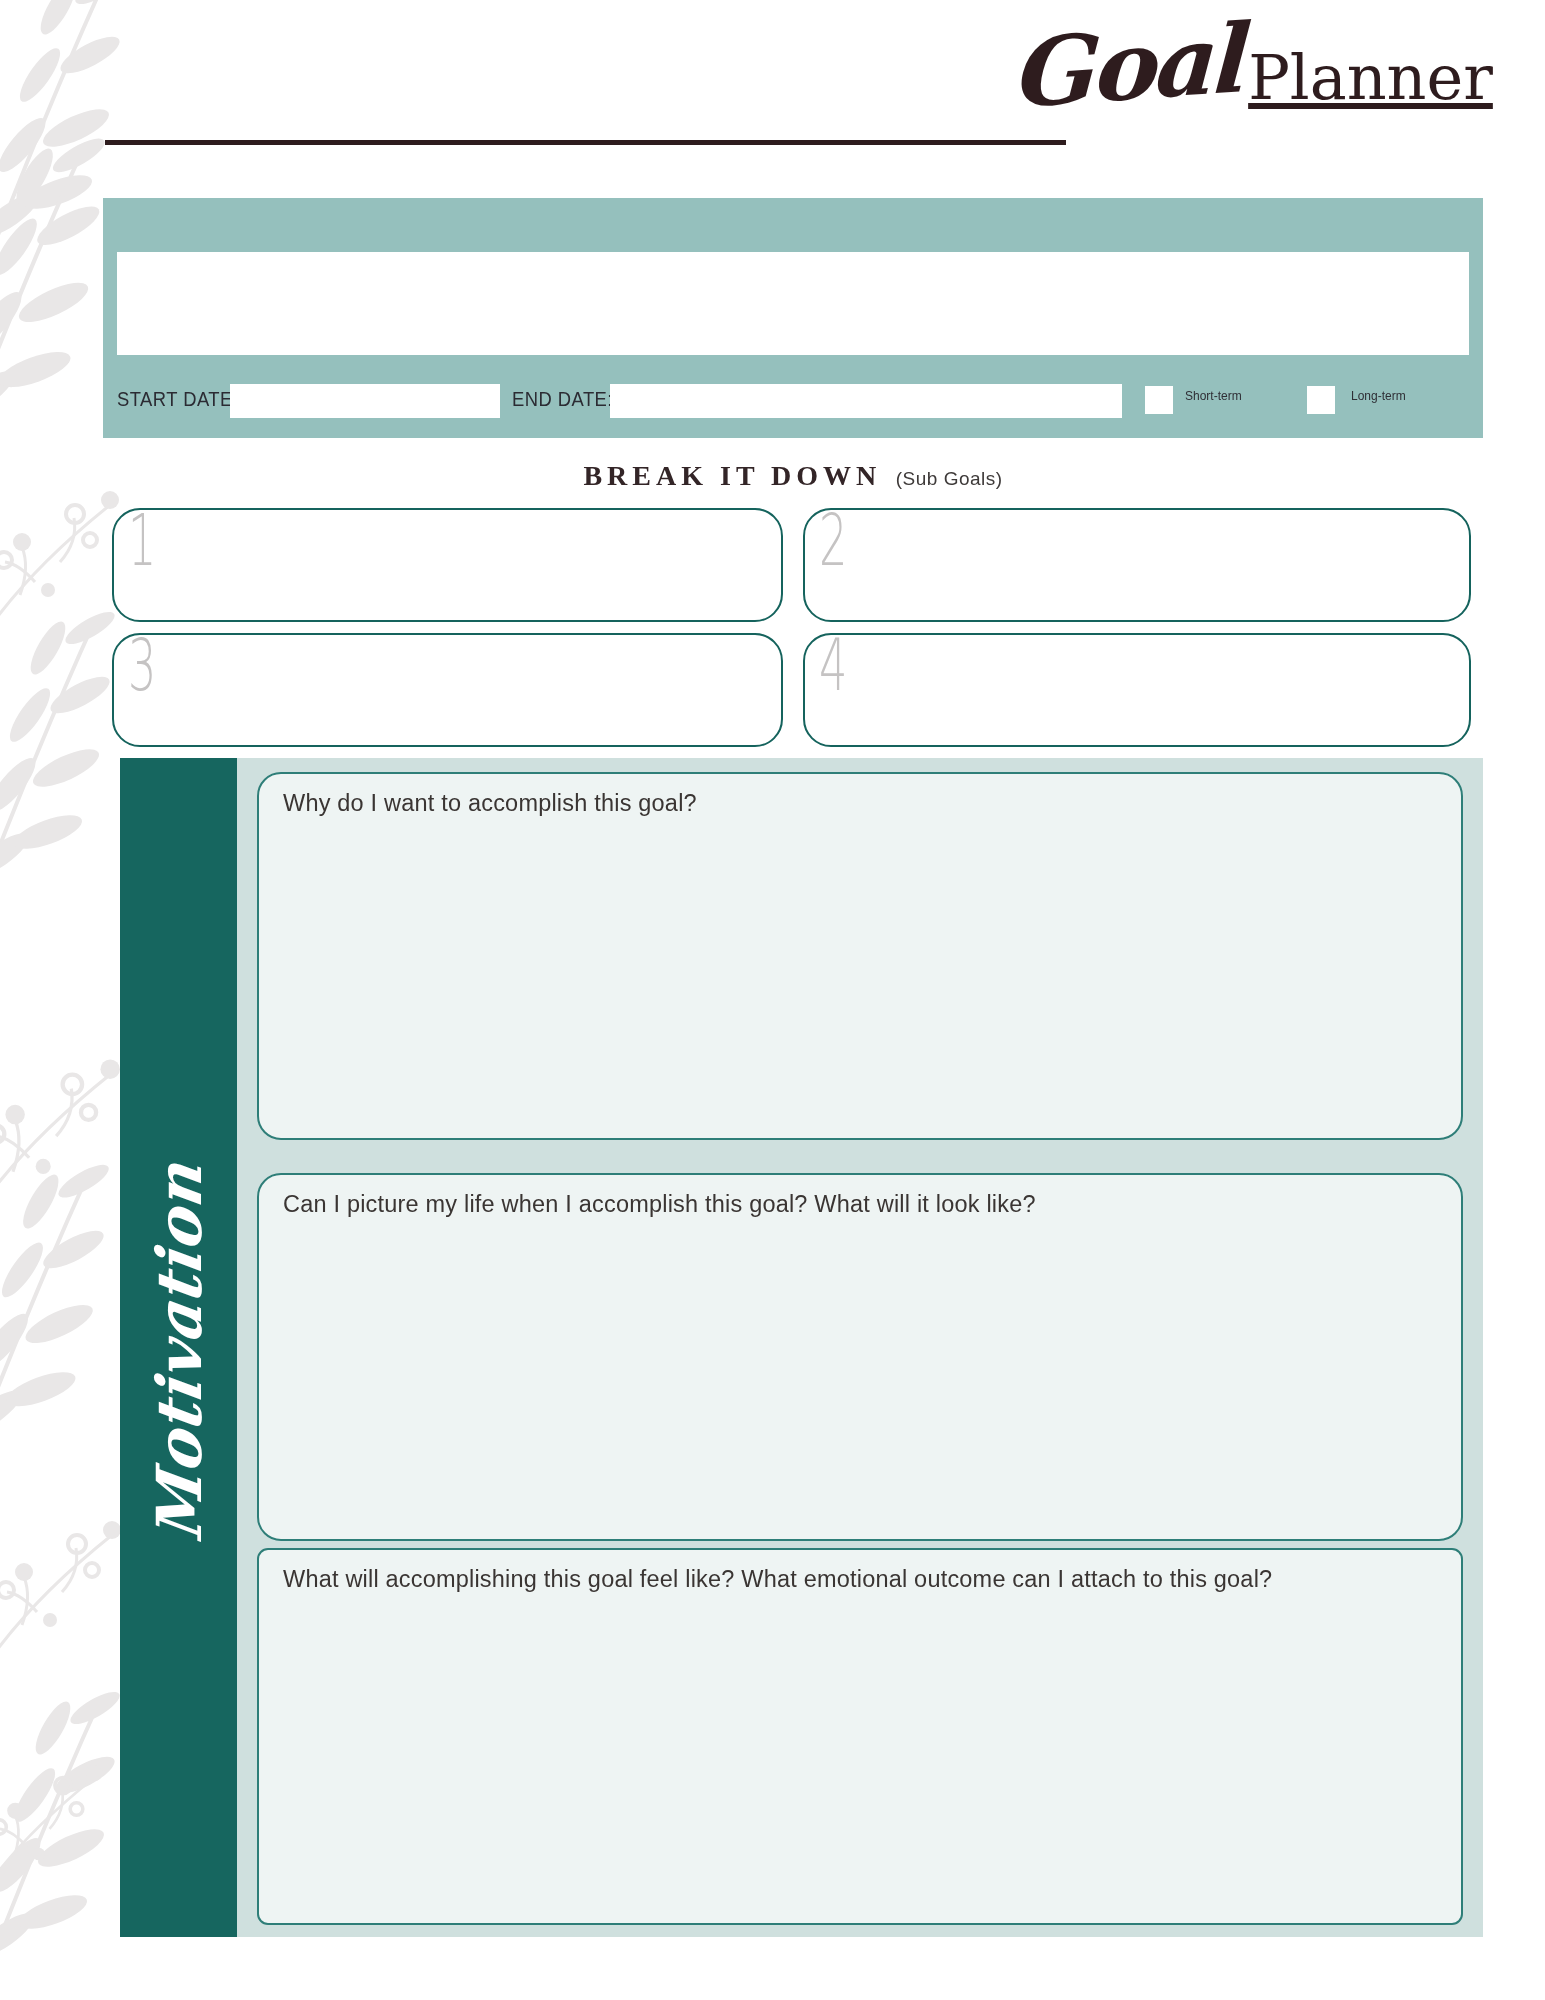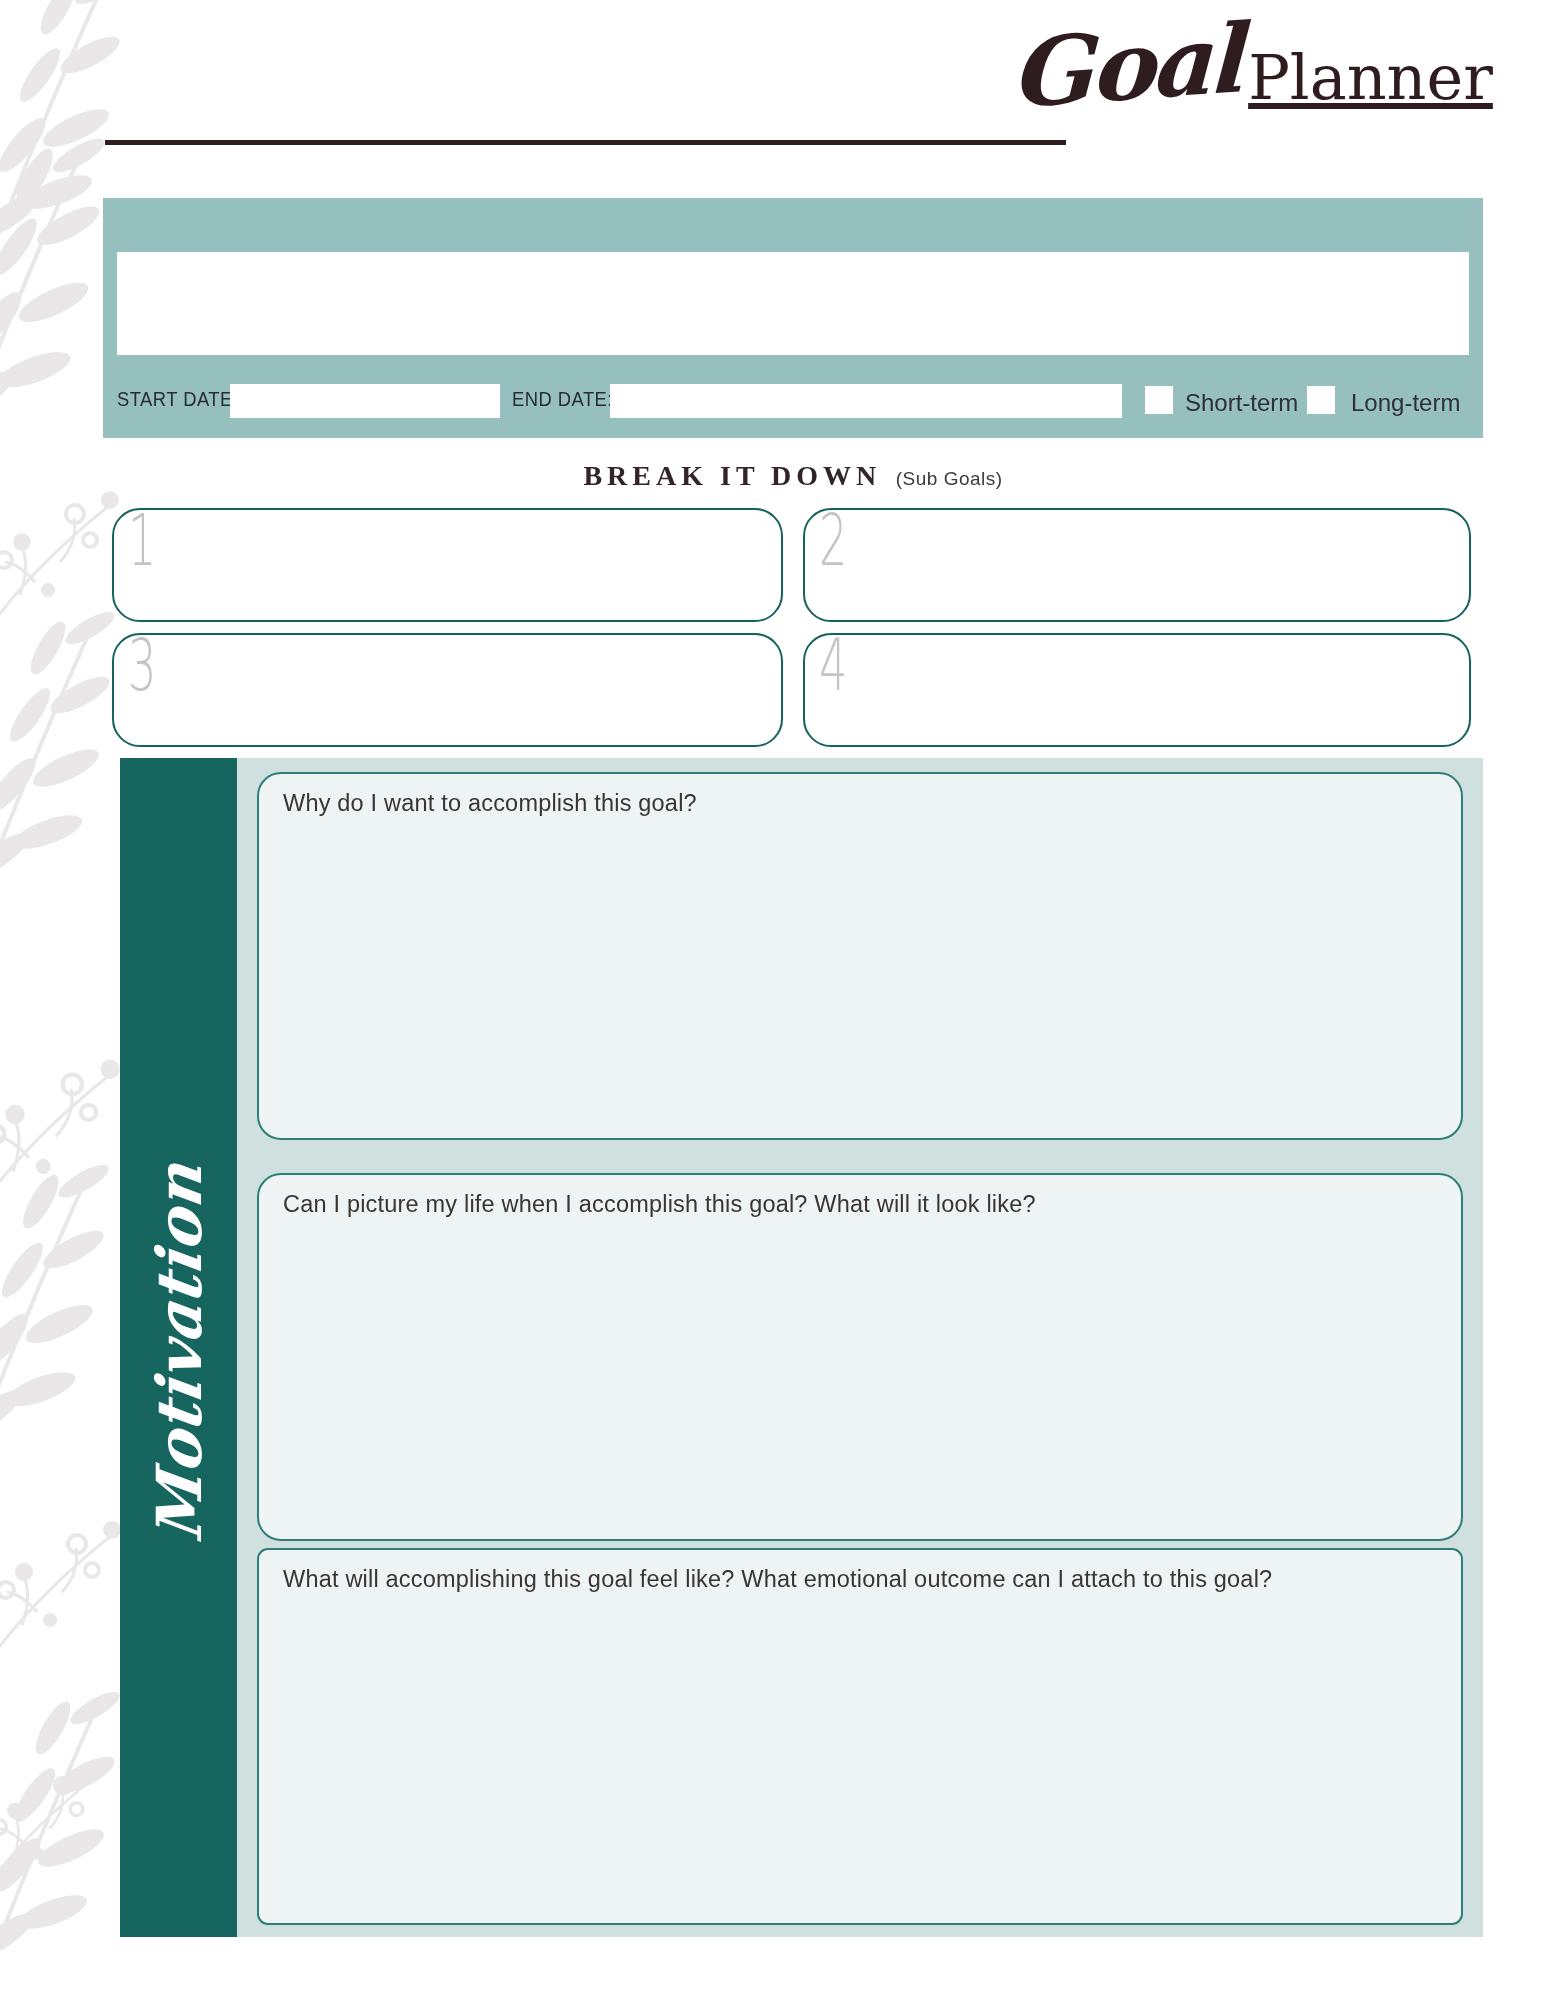--- a/index.html
+++ b/index.html
@@ -30,21 +30,21 @@
   }
   .goal-input{
     position:absolute;left:14px;top:54px;width:1352px;height:103px;background:#ffffff;
   }
   .date-row-label{
     position:absolute;top:190px;font-size:20px;color:#2b2b33;letter-spacing:0.5px;
     transform:scaleX(0.92);transform-origin:left center;white-space:nowrap;
   }
   .date-input{position:absolute;top:186px;height:34px;background:#ffffff;}
   .cb{position:absolute;top:188px;width:28px;height:28px;background:#ffffff;}
-  .cb-label{position:absolute;top:191px;font-size:24px;color:#2f2f36;white-space:nowrap;}
+  .cb-label{position:absolute;top:191px;font-size:12px;color:#2f2f36;white-space:nowrap;}
   
   .break-heading{
     position:absolute;left:103px;top:460px;width:1380px;text-align:center;white-space:nowrap;
   }
   .break-heading .main{
     font-family:"Liberation Serif",serif;font-weight:600;font-size:28px;
     letter-spacing:5px;color:#332527;
   }
   .break-heading .sub{
     font-size:19px;color:#3e3a39;letter-spacing:0.5px;margin-left:10px;

